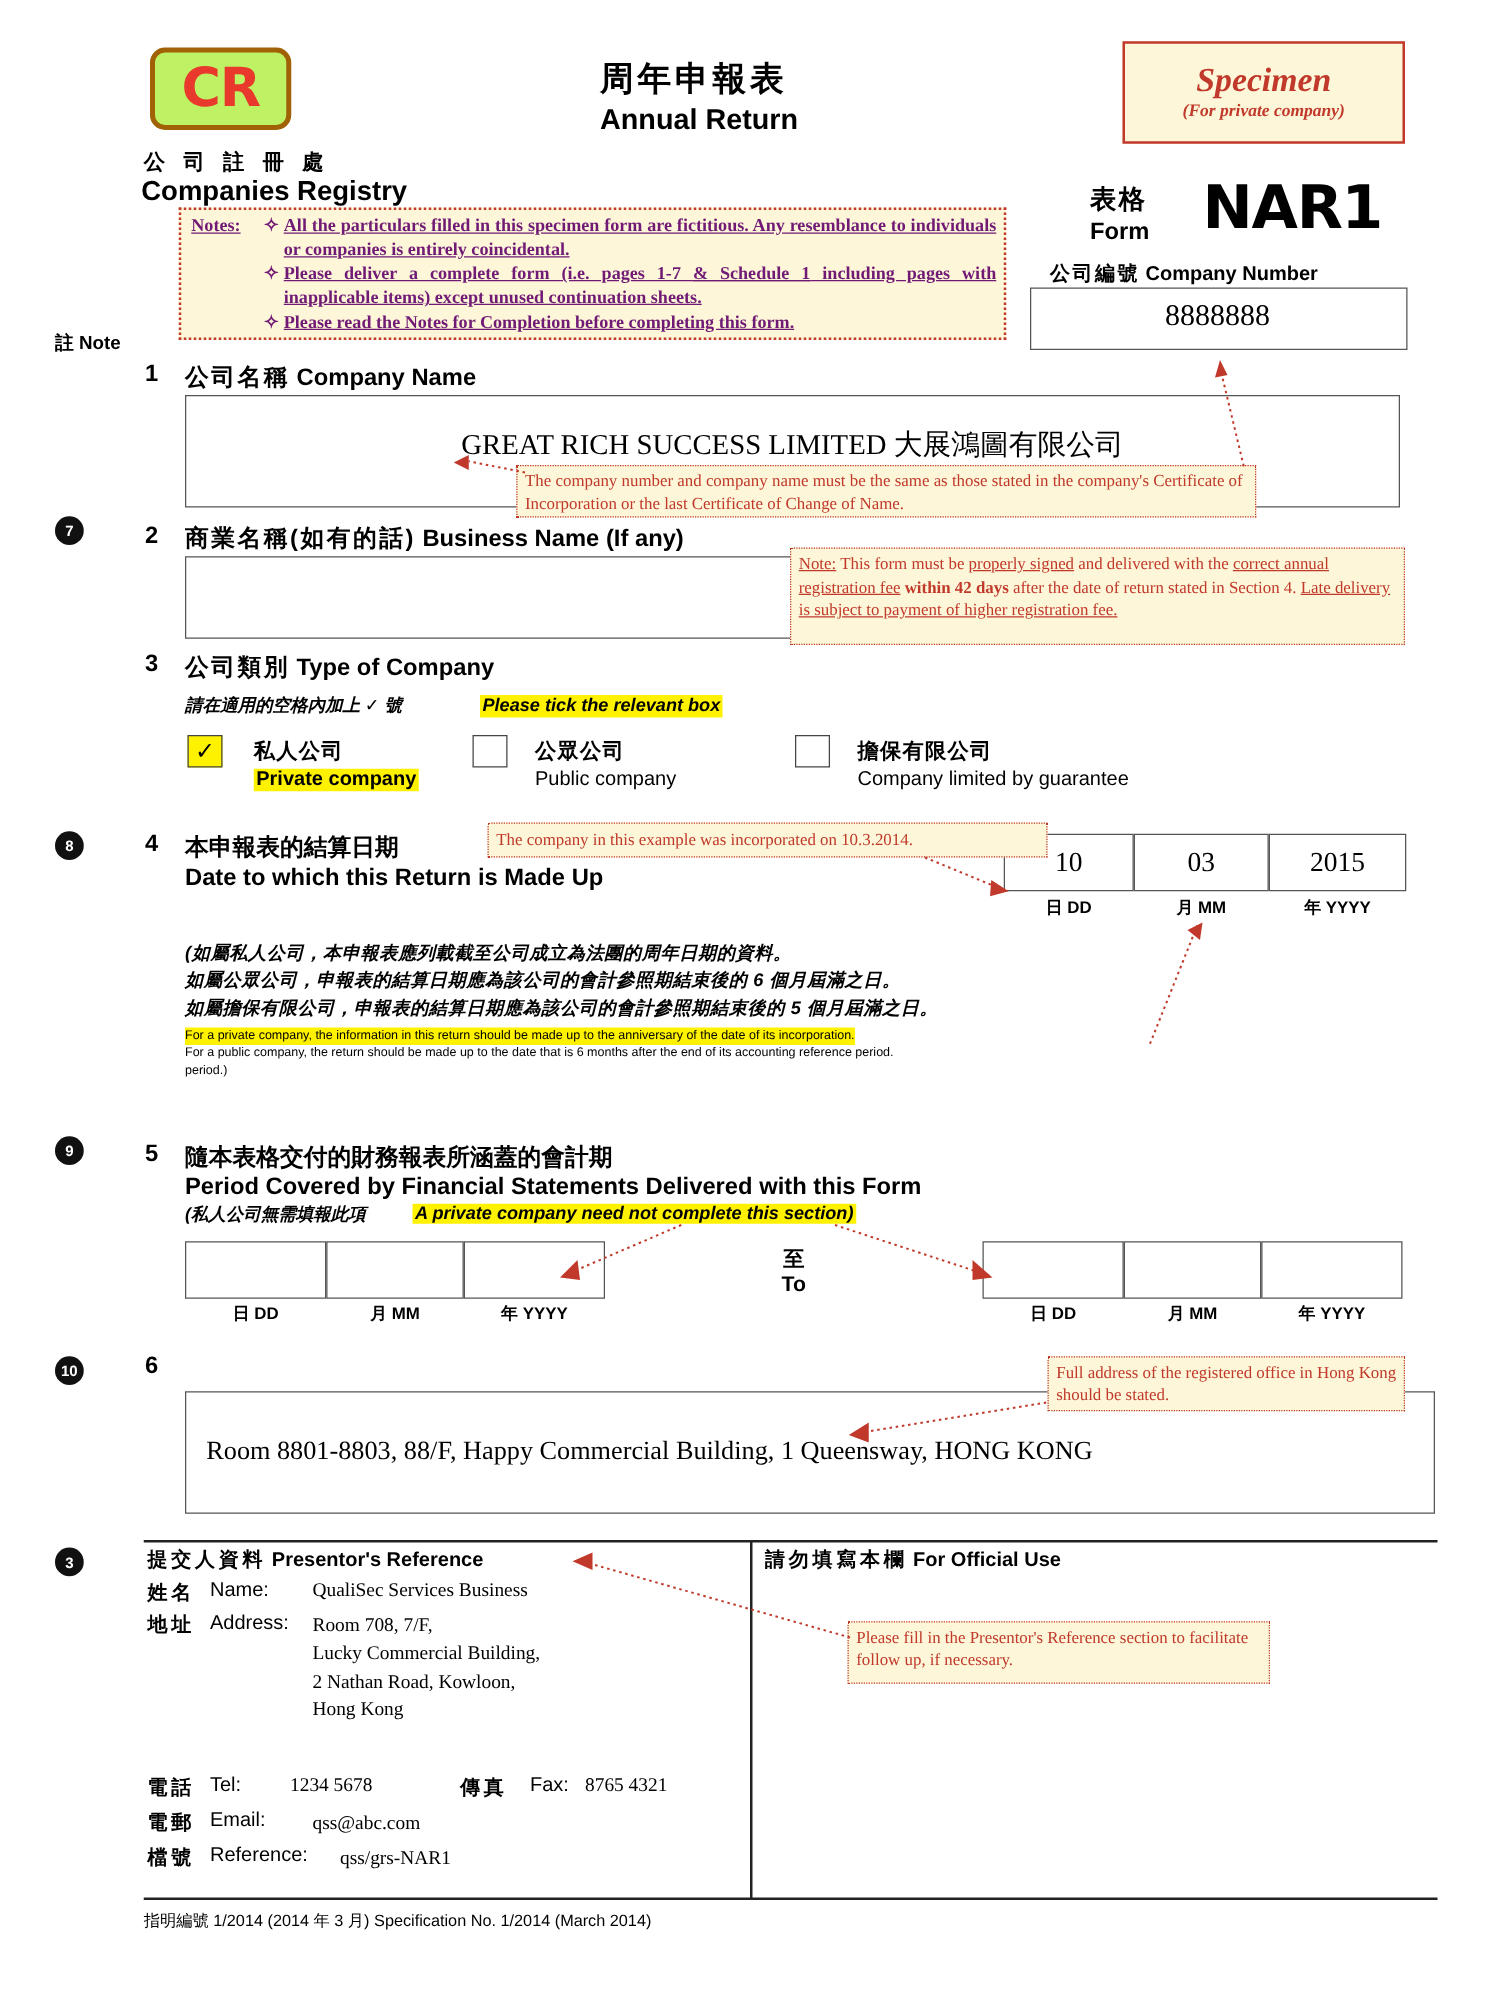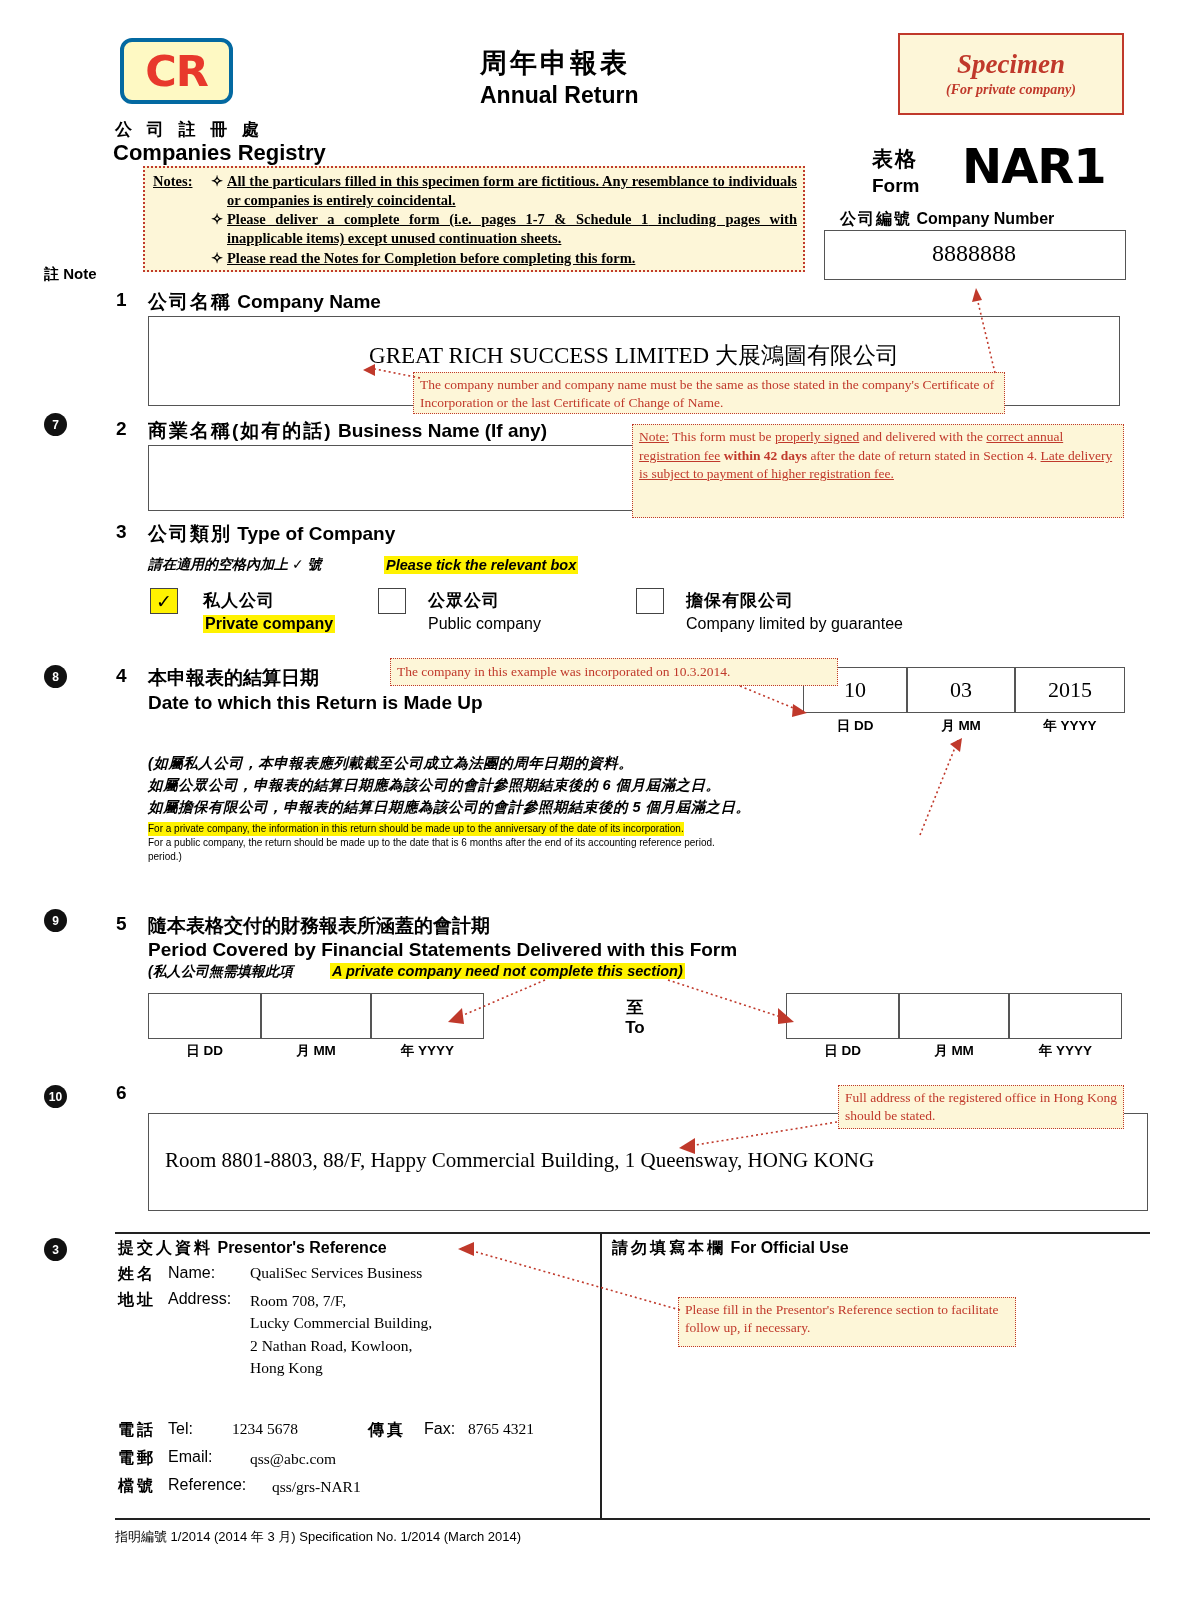--- a/index.html
+++ b/index.html
@@ -9,21 +9,21 @@
     color:#000;
   }
   .page{position:absolute;inset:0;}
   .abs{position:absolute;}
   .serif{font-family:"Liberation Serif","DejaVu Serif",serif;}
   .bold{font-weight:bold;}
 
   
   #cr-logo{
     left:120px;top:38px;width:105px;height:58px;
-    border:4px solid #0369a1;border-radius:12px;background:#fef9c3;
+    border:4px solid #a16207;border-radius:12px;background:#bef264;
     display:flex;align-items:center;justify-content:center;
   }
   #cr-logo span{
     color:#e8392c;font-weight:bold;font-size:43px;line-height:1;
     letter-spacing:-1px;font-family:"DejaVu Sans",sans-serif;
   }
   #cr-zh{left:115px;top:118px;font-size:17px;font-weight:bold;letter-spacing:5px;}
   #cr-en{left:113px;top:140px;font-size:22px;font-weight:bold;}
 
   
@@ -44,21 +44,21 @@
   
   #form-zh{left:872px;top:145px;font-size:21px;font-weight:bold;letter-spacing:2px;}
   #form-en{left:872px;top:175px;font-size:19px;font-weight:bold;}
   #form-code{left:962px;top:138px;font-size:48px;font-weight:bold;letter-spacing:-1px;
     font-family:"DejaVu Sans",sans-serif;}
 
   
   #notes-box{
     left:143px;top:166px;width:662px;height:106px;
     background:#fdf6d8;border:2px dotted #c0392b;
-    color:#000000;font-family:"Liberation Serif",serif;font-weight:bold;
+    color:#701a75;font-family:"Liberation Serif",serif;font-weight:bold;
     font-size:14.5px;line-height:1.32;padding:4px 6px 0 8px;box-sizing:border-box;
   }
   #notes-box .nrow{display:flex;}
   #notes-box .nlabel{width:58px;flex:0 0 58px;text-decoration:underline;}
   #notes-box .bullet{width:16px;flex:0 0 16px;}
   #notes-box .ntext{flex:1;text-align:justify;text-decoration:underline;}
   .u{text-decoration:underline;}
 
   
   #cn-label{left:840px;top:209px;font-size:16px;font-weight:bold;}
@@ -183,21 +183,21 @@
   </svg>
 
   <div class="abs secnum" style="left:116px;top:418px">2</div>
   <div class="abs sech" style="left:148px;top:418px">
     <span class="zh">商業名稱(如有的話)</span>
     <span>Business Name (If any)</span>
   </div>
   <div class="abs fbox" style="left:148px;top:445px;width:972px;height:66px"></div>
   <div class="abs serif" style="left:160px;top:462px;width:460px;font-size:20px"></div>
 
-  <div class="abs callout" style="left:632px;top:424px;width:492px;height:94px;line-height:1.38">
+  <div class="abs callout" style="left:632px;top:438px;width:492px;height:78px;line-height:1.38">
     <span class="u">Note:</span>
     <span>This form must be </span><span class="u">properly signed</span><span> and delivered with the </span><span class="u">correct annual registration fee</span><span class="bold"> within 42 days</span><span> after the date of return stated in Section 4.   </span><span class="u">Late delivery is subject to payment of higher registration fee.</span>
   </div>
 
   <div class="abs secnum" style="left:116px;top:521px">3</div>
   <div class="abs sech" style="left:148px;top:521px">
     <span class="zh">公司類別</span>
     <span>Type of Company</span>
   </div>
   <div class="abs" style="left:148px;top:556px;font-size:14px;font-weight:bold;font-style:italic">請在適用的空格內加上 ✓ 號</div>

